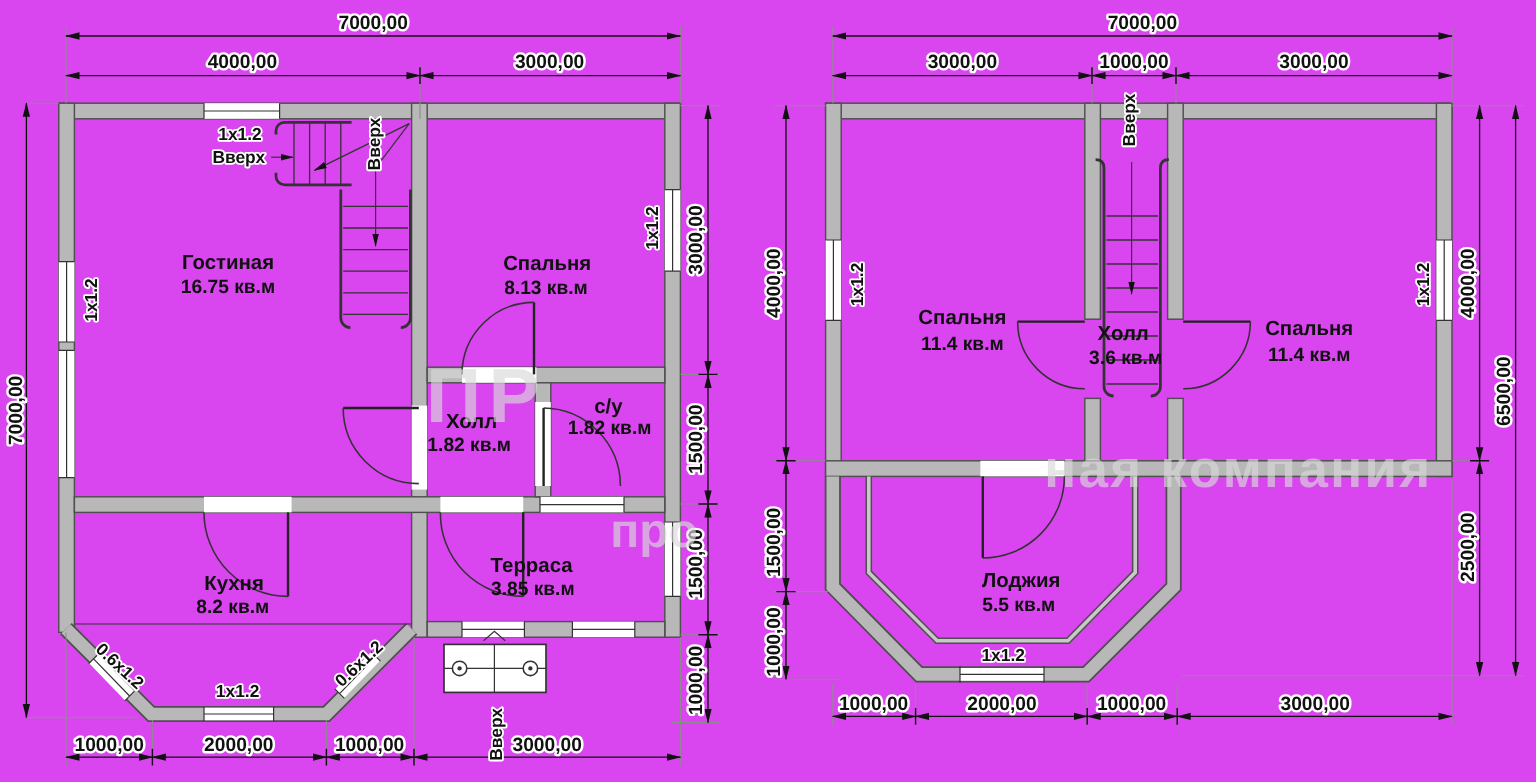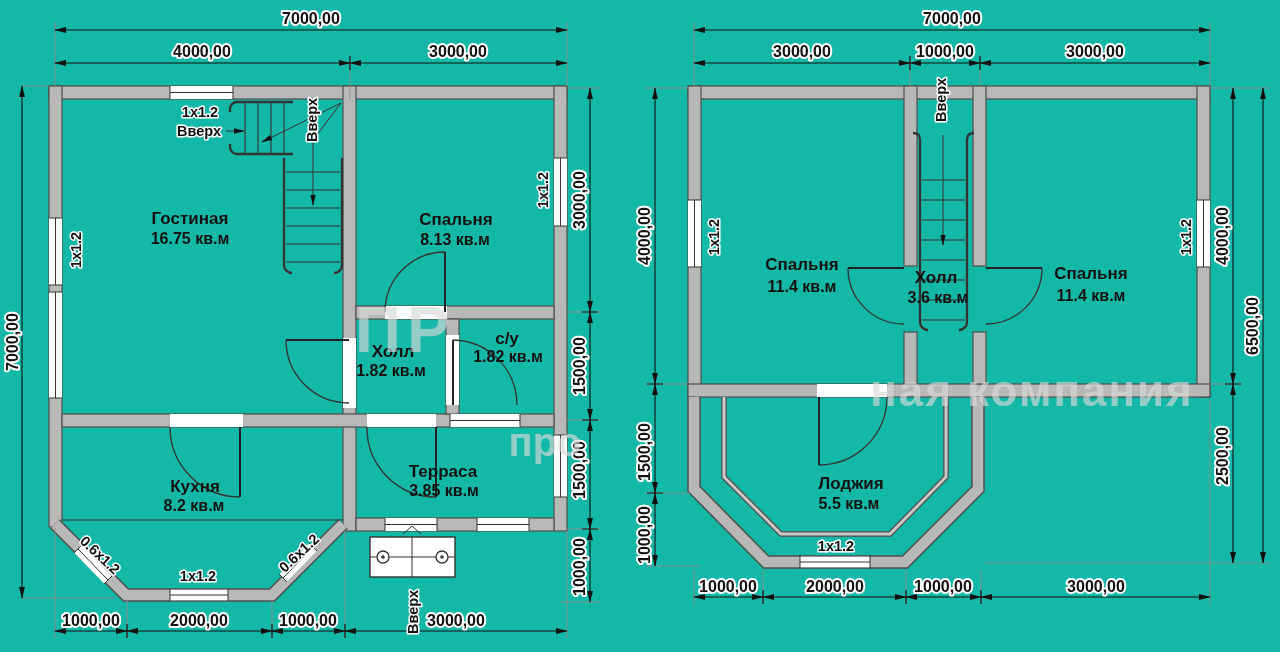--- a/index.html
+++ b/index.html
@@ -1,16 +1,16 @@
 <!DOCTYPE html>
 <html><head>
 <meta charset="utf-8">
 <style>
   html,body{margin:0;padding:0;background:#fff;}
-  .page{position:relative;width:1280px;height:652px;background:#14b8a6;overflow:hidden;}
+  .page{position:relative;width:1280px;height:652px;background:#d946ef;overflow:hidden;}
   svg text{font-family:"Liberation Sans","DejaVu Sans",sans-serif;font-weight:bold;fill:#111;}
   svg .room{font-size:17px;}
   svg .area{font-size:16px;}
   svg .dim{font-size:16px;paint-order:stroke;stroke:#ffffff;stroke-width:4px;stroke-linejoin:round;}
   svg .win{font-size:14.5px;paint-order:stroke;stroke:#ffffff;stroke-width:3px;stroke-linejoin:round;}
   svg .wm{fill:#d9d9d9;opacity:.65;}
   .wall{fill:#b8b8b8;stroke:#4f4f4f;stroke-width:1.2;}
   .wline{stroke:#4f4f4f;stroke-width:13.5;fill:none;}
   .wcore{stroke:#b8b8b8;stroke-width:10.5;fill:none;}
   .rline{stroke:#4f4f4f;stroke-width:5.5;fill:none;}

